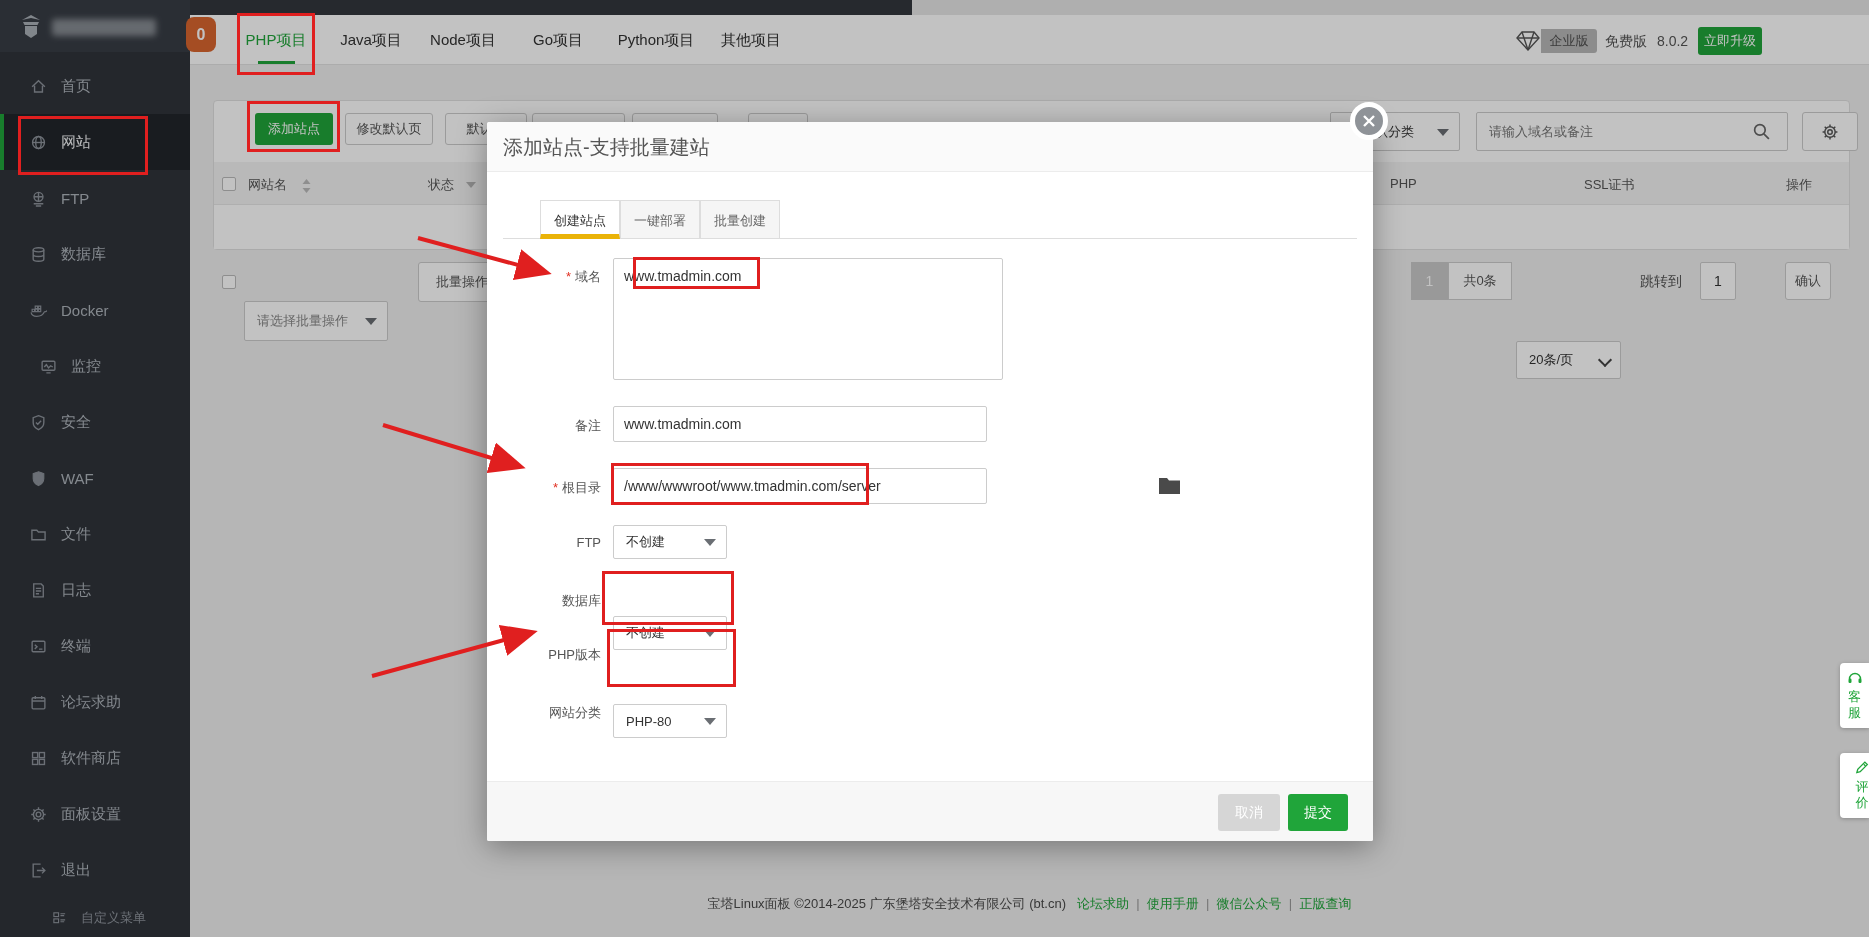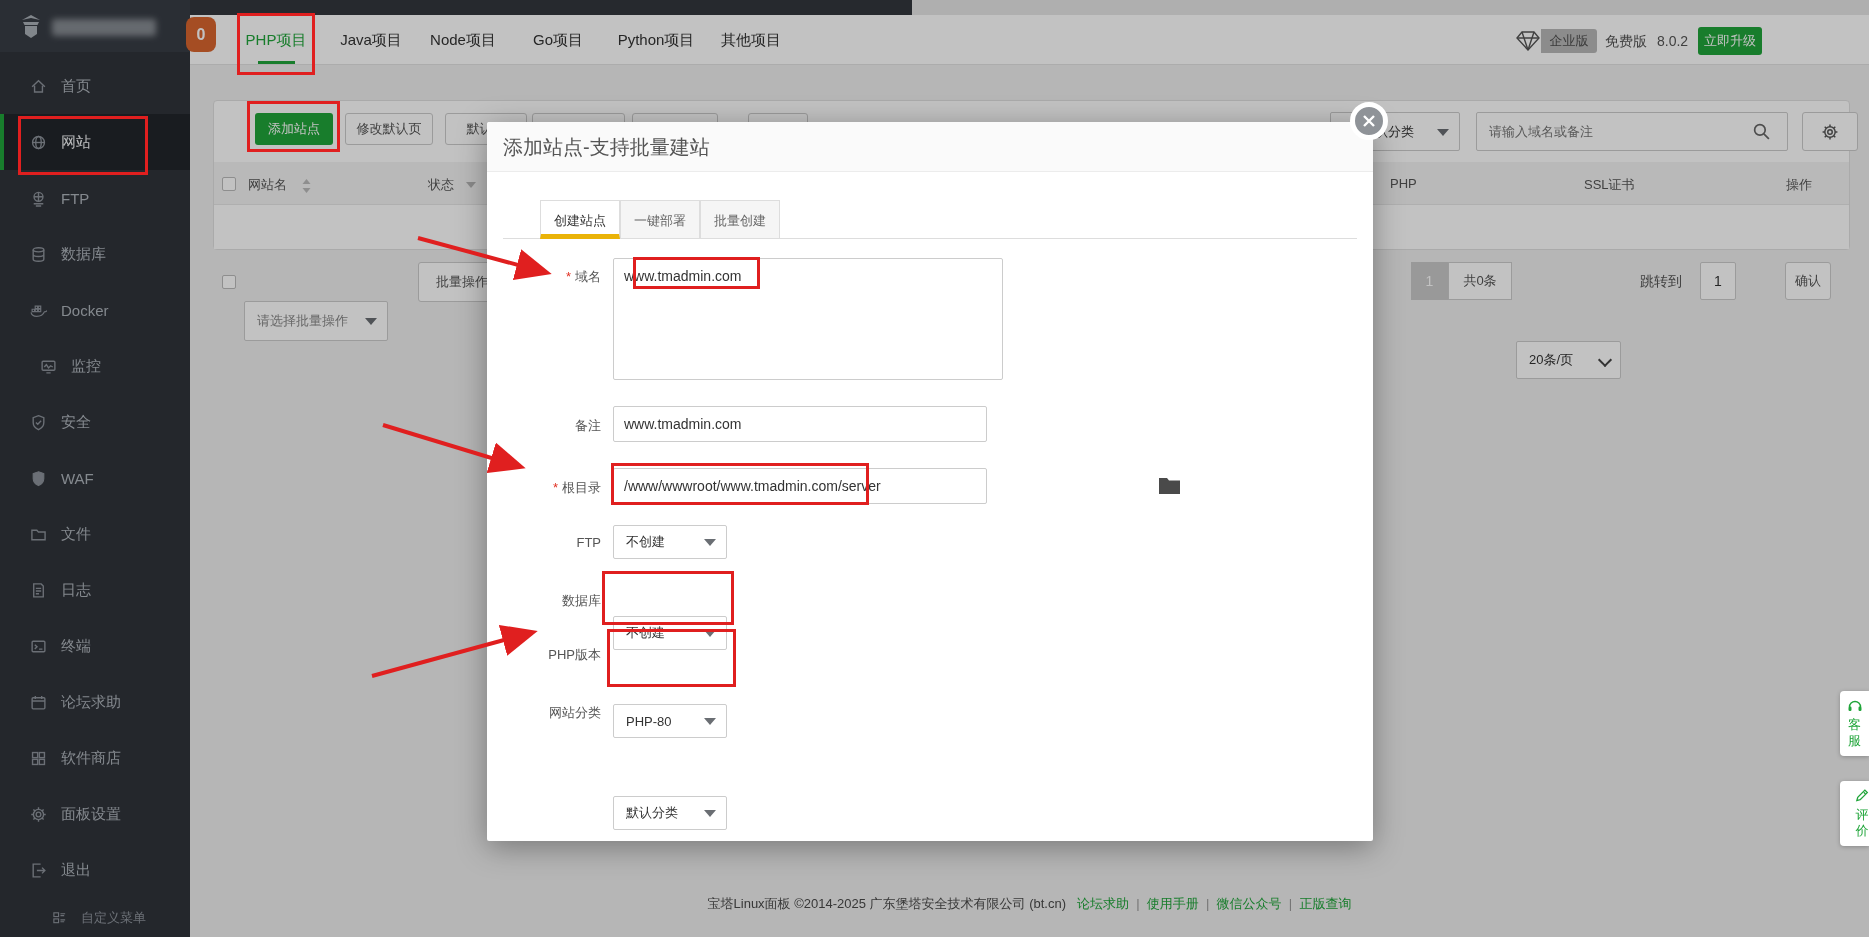--- a/index.html
+++ b/index.html
@@ -44,21 +44,21 @@
   .mlabel{position:absolute;width:114px;text-align:right;font-size:13px;color:#555;}
   .req{color:#e13022;margin-right:4px;}
   .mfoot{position:absolute;left:0;top:659px;width:100%;height:60px;background:#f7f7f7;border-top:1px solid #ececec;
          box-sizing:border-box;border-radius:0 0 2px 2px;}
   
   .redbox{position:absolute;border:3px solid #e01f1f;z-index:70;pointer-events:none;box-sizing:border-box;}
   #anno-svg{position:absolute;left:0;top:0;z-index:70;pointer-events:none;}
   #overlay{position:absolute;left:0;top:0;width:1869px;height:937px;background:rgba(0,0,0,.24);z-index:40;}
   .floatw{position:absolute;left:1840px;width:29px;background:#fff;border-radius:4px 0 0 4px;z-index:45;
           box-shadow:0 1px 4px rgba(0,0,0,.25);display:flex;flex-direction:column;align-items:center;
-          padding:7px 0;gap:4px;cursor:pointer;margin-top:28px;}
+          padding:7px 0;gap:4px;cursor:pointer;}
   .floatw .vtxt{width:14px;font-size:13px;color:#20a53a;word-break:break-all;line-height:16px;text-align:center;}
   .greenlink{color:#20a53a;text-decoration:none;cursor:pointer;}
 </style>
 </head>
 <body>
 
 <div class="abs" style="left:190px;top:0;width:722px;height:15px;background:#32363d;"></div>
 <div class="abs" style="left:912px;top:0;width:957px;height:15px;background:#e6e6e6;"></div>
 <div class="abs" style="left:190px;top:15px;width:1679px;height:50px;background:#fff;border-bottom:1px solid #e2e2e2;box-sizing:border-box;"></div>
 
@@ -356,20 +356,24 @@
   </div>
 
   <div class="mlabel" style="left:0;top:582px;">
     <span>网站分类</span>
   </div>
   <div class="sel abs" style="left:126px;top:572px;width:114px;height:34px;">
     <span>默认分类</span>
     <span class="caret"></span>
   </div>
 
+  <div class="mfoot">
+    <button style="position:absolute;left:731px;top:12px;width:62px;height:37px;background:#d6d6d6;color:#fff;border:none;border-radius:3px;font-size:14px;font-family:inherit;cursor:pointer;">取消</button>
+    <button class="greenbtn" style="position:absolute;left:801px;top:12px;width:60px;height:37px;font-size:14px;">提交</button>
+  </div>
 </div>
 
 <div class="abs" style="left:1350px;top:102px;width:28px;height:28px;background:#8f9398;border:5px solid #fff;border-radius:50%;z-index:55;cursor:pointer;">
   <svg width="14" height="14" viewBox="0 0 14 14" stroke="#fff" stroke-width="2.4" style="margin:7px auto;">
       <path d="M2 2l10 10M12 2L2 12"></path>
     </svg>
 </div>
 
 <div class="redbox" style="left:237px;top:13px;width:78px;height:62px;"></div>
 <div class="redbox" style="left:18px;top:116px;width:130px;height:59px;"></div>

